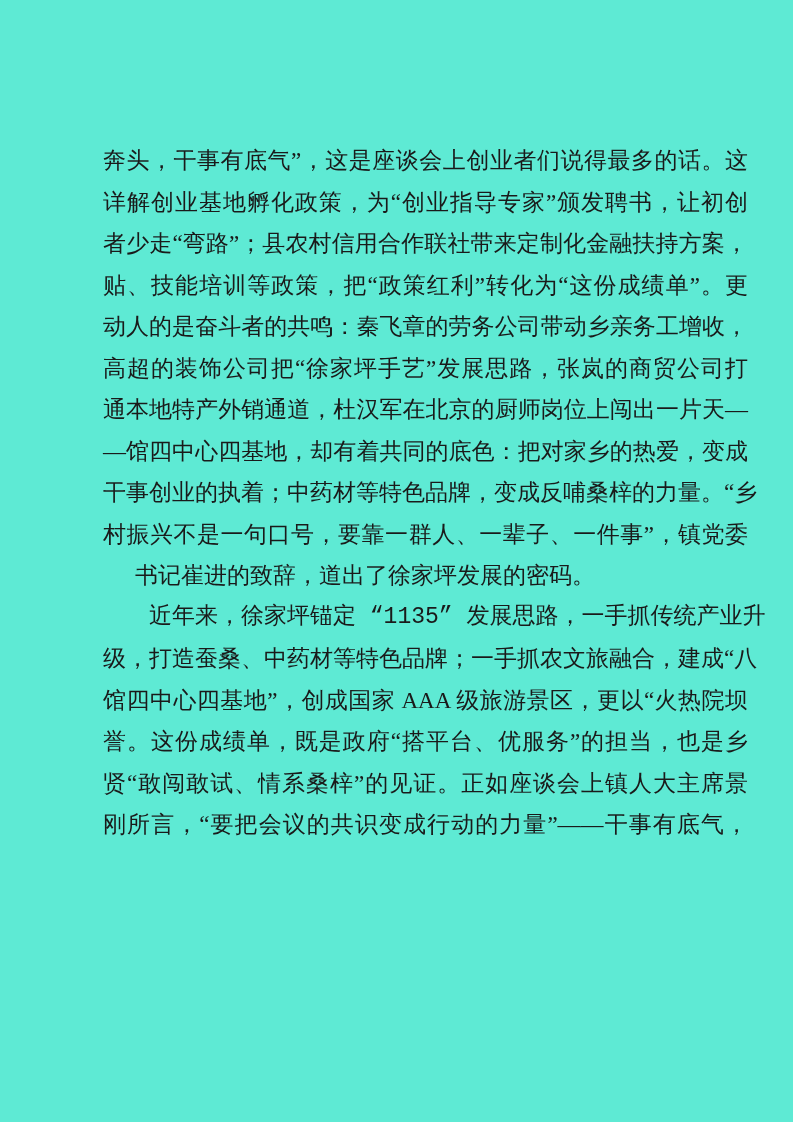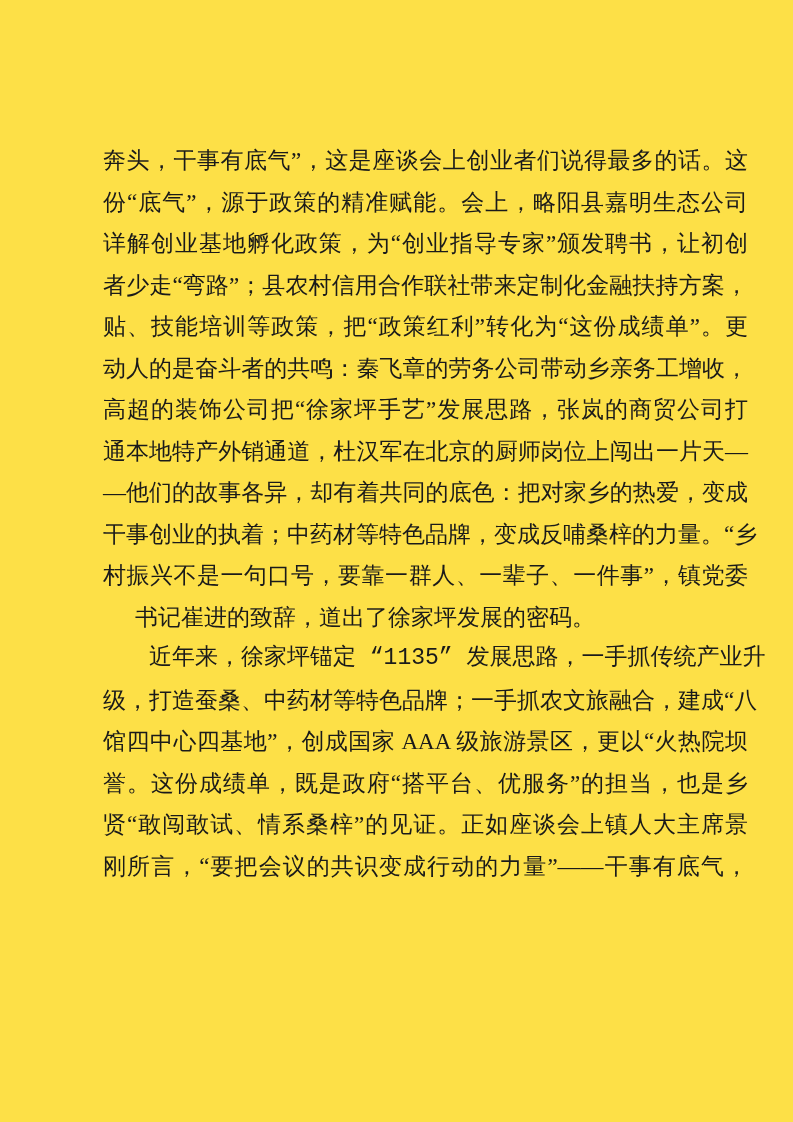--- a/index.html
+++ b/index.html
@@ -4,21 +4,21 @@
 <style>
   html, body {
     margin: 0;
     padding: 0;
     background: #ffffff;
   }
   .page {
     position: relative;
     width: 793px;
     height: 1122px;
-    background: #fde047;
+    background: #5eead4;
     overflow: hidden;
     font-family: "Liberation Serif", "DejaVu Serif", serif;
     color: #1a1a1a;
   }
   .text-block {
     position: absolute;
     left: 103px;
     top: 140px;
     width: 645px;
   }
@@ -42,28 +42,27 @@
     font-family: Liberation Mono, monospace;
   }
 </style>
 </head>
 <body>
 
 <div class="page">
   <div class="text-block">
 
     <div class="line">奔头，干事有底气”，这是座谈会上创业者们说得最多的话。这</div>
-    <div class="line">份“底气”，源于政策的精准赋能。会上，略阳县嘉明生态公司</div>
     <div class="line">详解创业基地孵化政策，为“创业指导专家”颁发聘书，让初创</div>
     <div class="line">者少走“弯路”；县农村信用合作联社带来定制化金融扶持方案，</div>
     <div class="line">贴、技能培训等政策，把“政策红利”转化为“这份成绩单”。更</div>
     <div class="line">动人的是奋斗者的共鸣：秦飞章的劳务公司带动乡亲务工增收，</div>
     <div class="line">高超的装饰公司把“徐家坪手艺”发展思路，张岚的商贸公司打</div>
     <div class="line">通本地特产外销通道，杜汉军在北京的厨师岗位上闯出一片天—</div>
-    <div class="line">—他们的故事各异，却有着共同的底色：把对家乡的热爱，变成</div>
+    <div class="line">—馆四中心四基地，却有着共同的底色：把对家乡的热爱，变成</div>
     <div class="line">干事创业的执着；中药材等特色品牌，变成反哺桑梓的力量。“乡</div>
     <div class="line">村振兴不是一句口号，要靠一群人、一辈子、一件事”，镇党委</div>
     <div class="line para-end">书记崔进的致辞，道出了徐家坪发展的密码。</div>
 
     <div class="line indent">近年来，徐家坪锚定 “1135” 发展思路，一手抓传统产业升</div>
     <div class="line">级，打造蚕桑、中药材等特色品牌；一手抓农文旅融合，建成“八</div>
     <div class="line">馆四中心四基地”，创成国家 AAA 级旅游景区，更以“火热院坝</div>
     <div class="line">誉。这份成绩单，既是政府“搭平台、优服务”的担当，也是乡</div>
     <div class="line">贤“敢闯敢试、情系桑梓”的见证。正如座谈会上镇人大主席景</div>
     <div class="line">刚所言，“要把会议的共识变成行动的力量”——干事有底气，</div>

